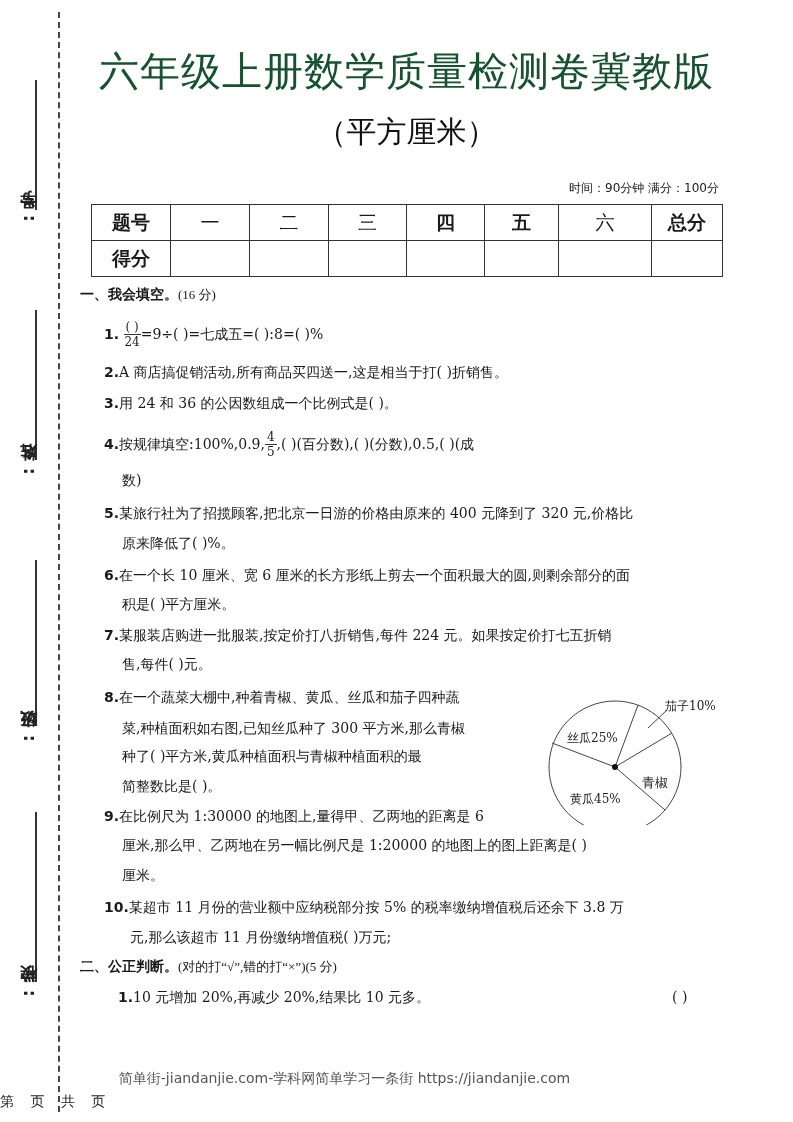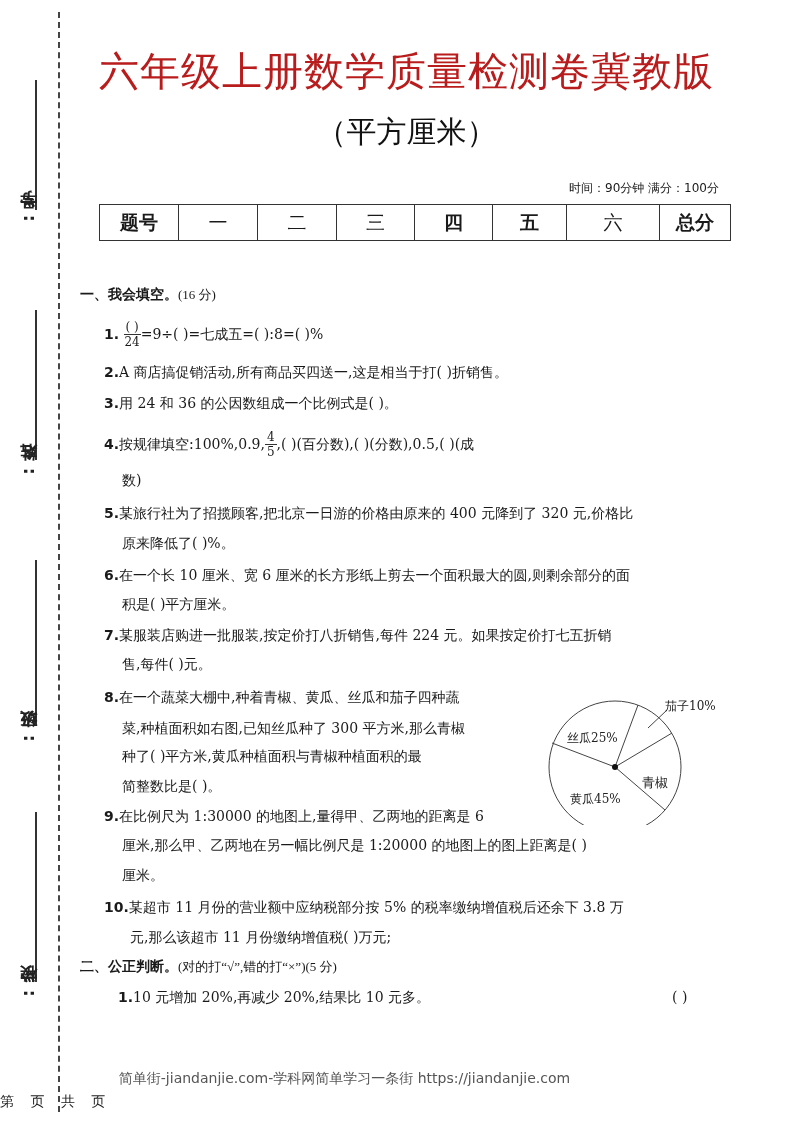--- a/index.html
+++ b/index.html
@@ -4,25 +4,25 @@
 <style>
   html, body { margin: 0; padding: 0; background: #ffffff; }
   body { width: 793px; height: 1122px; position: relative; overflow: hidden;
          font-family: "DejaVu Serif", "Liberation Serif", serif; color: #1a1a1a; }
   .dash-line { position: absolute; left: 58px; top: 12px; height: 1100px; border-left: 2px dashed #444; }
   .bind-line { position: absolute; left: 35px; width: 2px; background: #333; }
   .bind-label { position: absolute; left: 16px; width: 26px; font-family: "DejaVu Sans", sans-serif;
                 font-size: 17px; font-weight: bold; writing-mode: vertical-rl; transform: rotate(180deg);
                 color: #222; }
   .title { position: absolute; left: 0; width: 793px; top: 44px; text-align: center;
-           font-family: "DejaVu Sans", sans-serif; font-size: 40px; letter-spacing: 1px; color: #b91c1c; padding-left: 20px; box-sizing: border-box;}
+           font-family: "DejaVu Sans", sans-serif; font-size: 40px; letter-spacing: 1px; color: #14532d; padding-left: 20px; box-sizing: border-box;}
   .subtitle { position: absolute; left: 0; width: 793px; top: 112px; text-align: center;
               font-family: "DejaVu Sans", sans-serif; font-size: 30px; color: #111; padding-left: 20px; box-sizing: border-box;}
   .meta { position: absolute; right: 74px; top: 180px; font-family: "DejaVu Sans", sans-serif; font-size: 12px; }
-  table.score { position: absolute; left: 99px; top: 204px; border-collapse: collapse; border-radius: 7px; }
+  table.score { position: absolute; left: 91px; top: 204px; border-collapse: collapse; border-radius: 7px; }
   table.score td { border: 1.5px solid #333; height: 35px; text-align: center;
                    font-family: "DejaVu Sans", sans-serif; font-size: 19px; font-weight: bold; padding: 0; }
   .sec { position: absolute; left: 80px; font-family: "DejaVu Sans", sans-serif; font-size: 14px; font-weight: bold; }
   .sec .note { font-weight: normal; font-family: Liberation Serif, serif; font-size: 13px; }
   .q { position: absolute; left: 104px; font-size: 14px; line-height: 18px; white-space: nowrap; }
   .q .n { font-weight: bold; font-family: "DejaVu Sans", sans-serif; }
   .cont { position: absolute; left: 122px; font-size: 14px; white-space: nowrap; }
   .frac { display: inline-block; vertical-align: middle; text-align: center; font-size: 12px; line-height: 14px; }
   .frac .top { display: block; border-bottom: 1px solid #333; padding: 0 2px; }
   .frac .bot { display: block; }
@@ -53,20 +53,30 @@
   <tbody>
       <tr>
     <td style="width:78px">题号</td>
     <td style="width:78px;font-weight:normal">一</td>
     <td style="width:78px;font-weight:normal">二</td>
     <td style="width:77px;font-weight:normal">三</td>
     <td style="width:77px">四</td>
     <td style="width:73px">五</td>
     <td style="width:92px;font-weight:normal">六</td>
     <td style="width:70px">总分</td>
+  </tr>
+  <tr>
+    <td>得分</td>
+    <td></td>
+    <td></td>
+    <td></td>
+    <td></td>
+    <td></td>
+    <td></td>
+    <td></td>
   </tr>
 </tbody>
   </table>
 
 <div class="sec" style="top:286px">
   <span>一、我会填空。</span><span class="note">(16 分)</span>
 </div>
 
 <div class="q" style="top:320px">
   <span class="n">1.</span>

